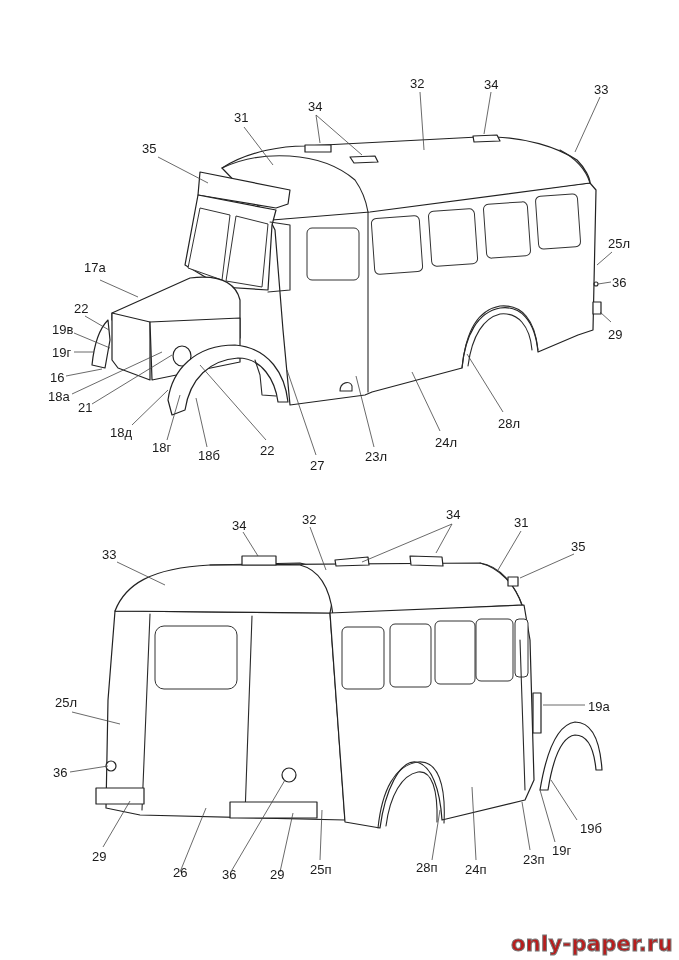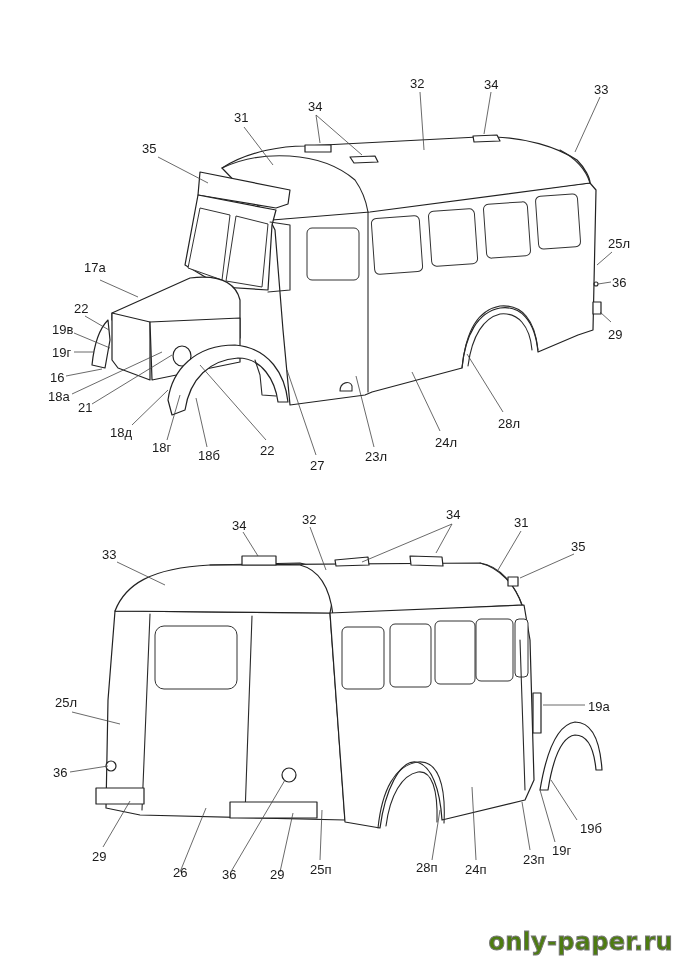--- a/index.html
+++ b/index.html
@@ -3,21 +3,21 @@
 <meta charset="utf-8">
 <style>
   html, body { margin: 0; padding: 0; background: #ffffff; }
   body { width: 679px; height: 960px; position: relative; overflow: hidden; font-family: "Liberation Sans", sans-serif; }
   svg.drawing { position: absolute; left: 0; top: 0; width: 679px; height: 960px; }
   .ln { fill: none; stroke: #2a2a2a; stroke-width: 1.1; stroke-linejoin: round; stroke-linecap: round; }
   .body { fill: #ffffff; stroke: #222; stroke-width: 1.2; stroke-linejoin: round; }
   .win { fill: #ffffff; stroke: #333; stroke-width: 1; }
   .leader { stroke: #444; stroke-width: 0.8; fill: none; }
   .lbl { font-family: "Liberation Sans", sans-serif; font-size: 13px; fill: #1a1a1a; }
-  .watermark { position: absolute; right: 6px; bottom: 4px; font-family: "DejaVu Sans", sans-serif; font-size: 24px; font-weight: bold; color: #4d7c0f; -webkit-text-stroke: 1px #777; letter-spacing: 0.3px; }
+  .watermark { position: absolute; right: 6px; bottom: 4px; font-family: "DejaVu Sans", sans-serif; font-size: 21px; font-weight: bold; color: #b91c1c; -webkit-text-stroke: 1px #777; letter-spacing: 0.3px; }
 </style>
 </head>
 <body>
 
 <svg class="drawing" viewBox="0 0 679 960" xmlns="http://www.w3.org/2000/svg">
 
   <g>
 
     <path class="body" d="M270,220 L590,183 L596,190 L593,330 L578,335 L538,352 C535,320 520,305 500,308 C478,312 465,335 462,368 L372,392 L365,395 L290,405 L283,330 L275,230 Z"></path>
 

